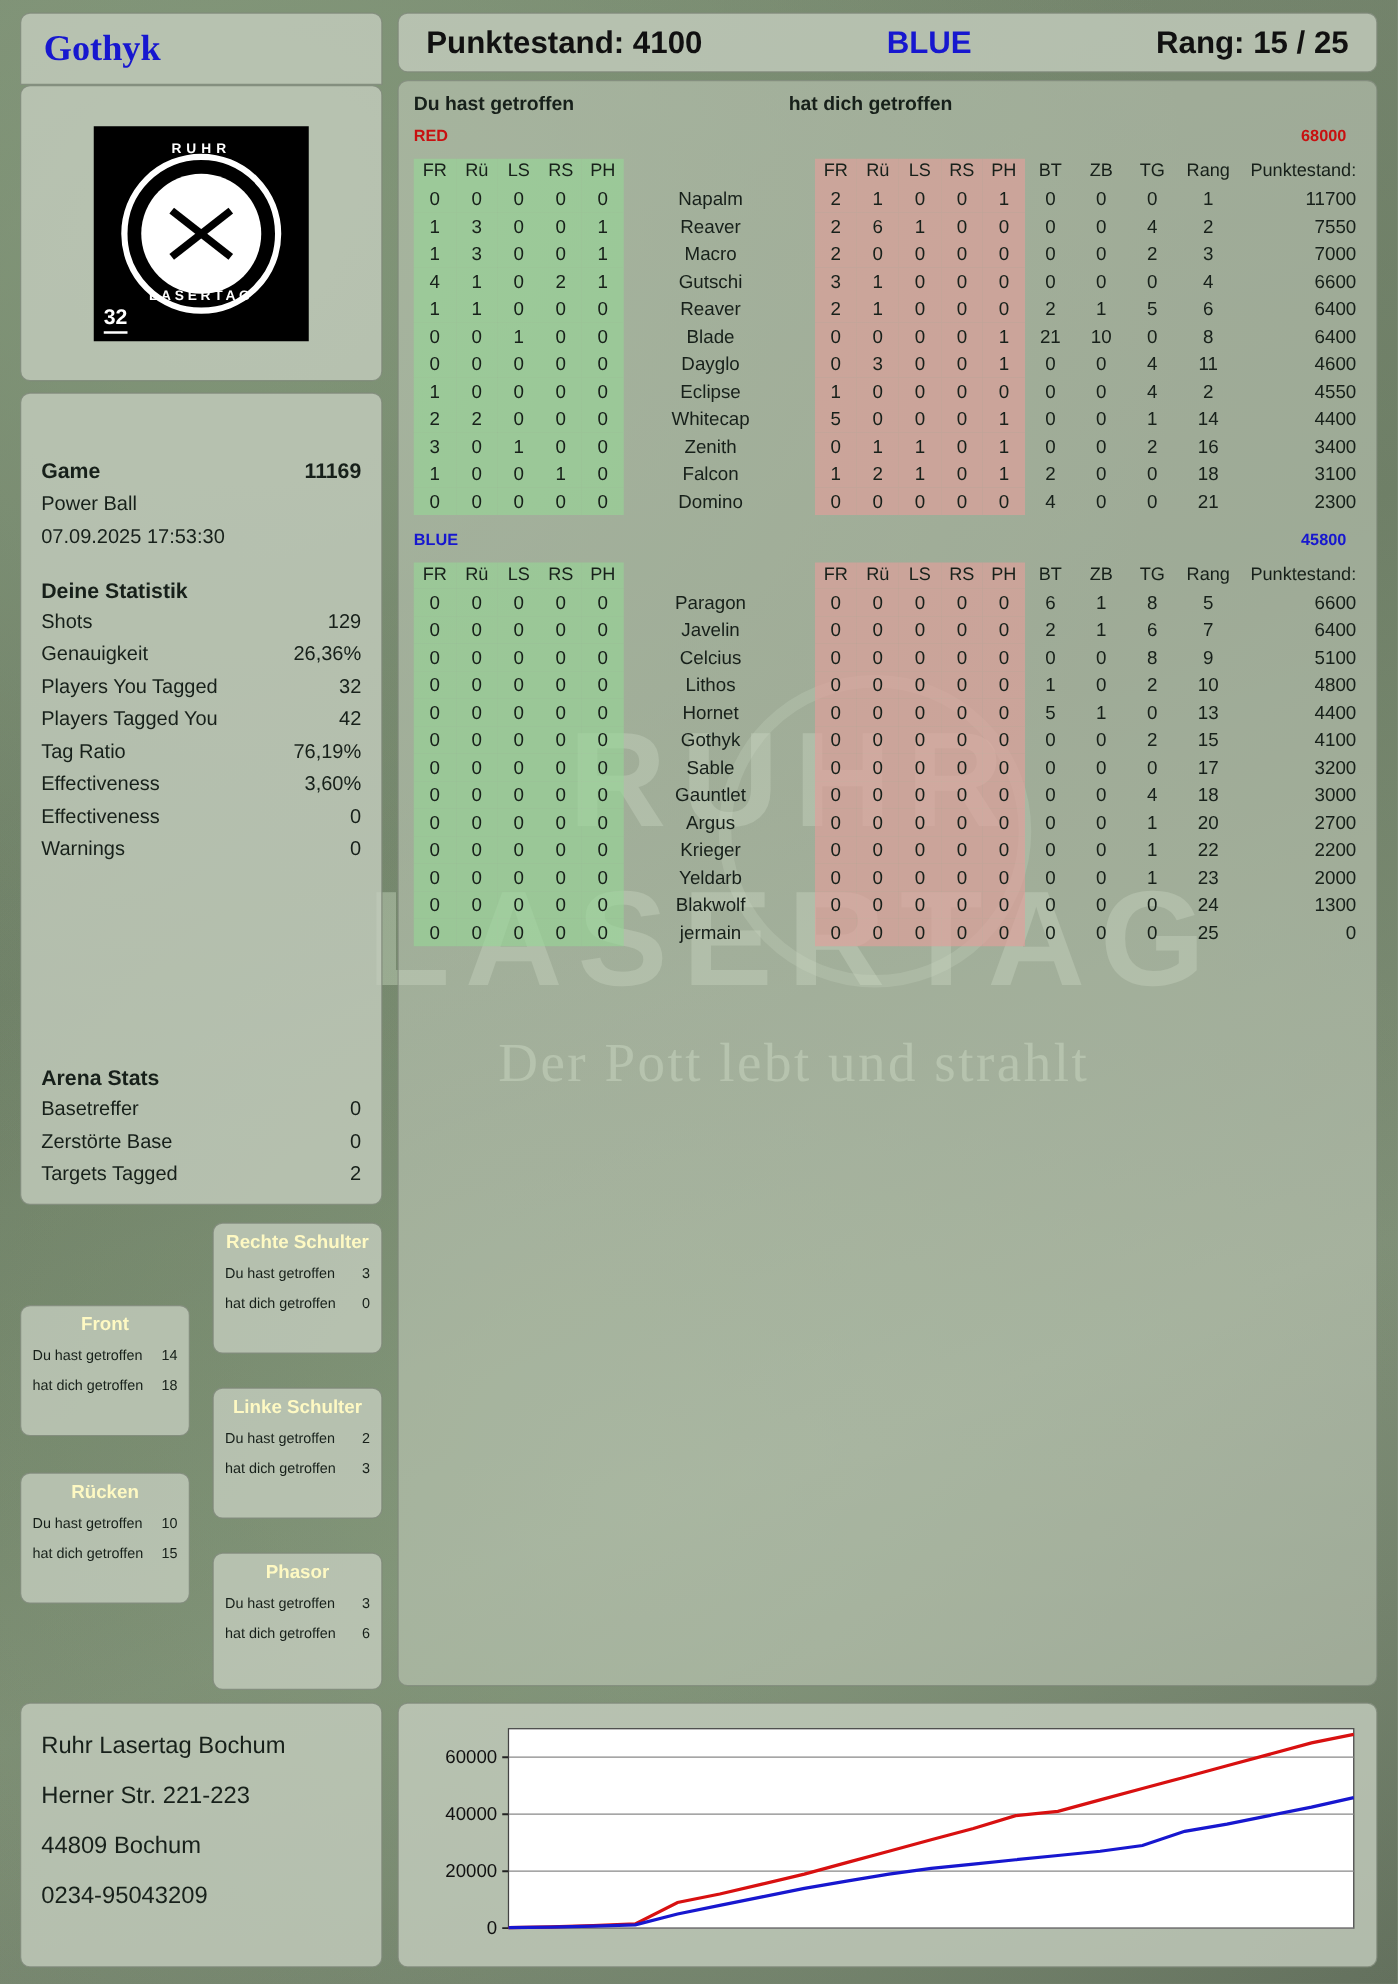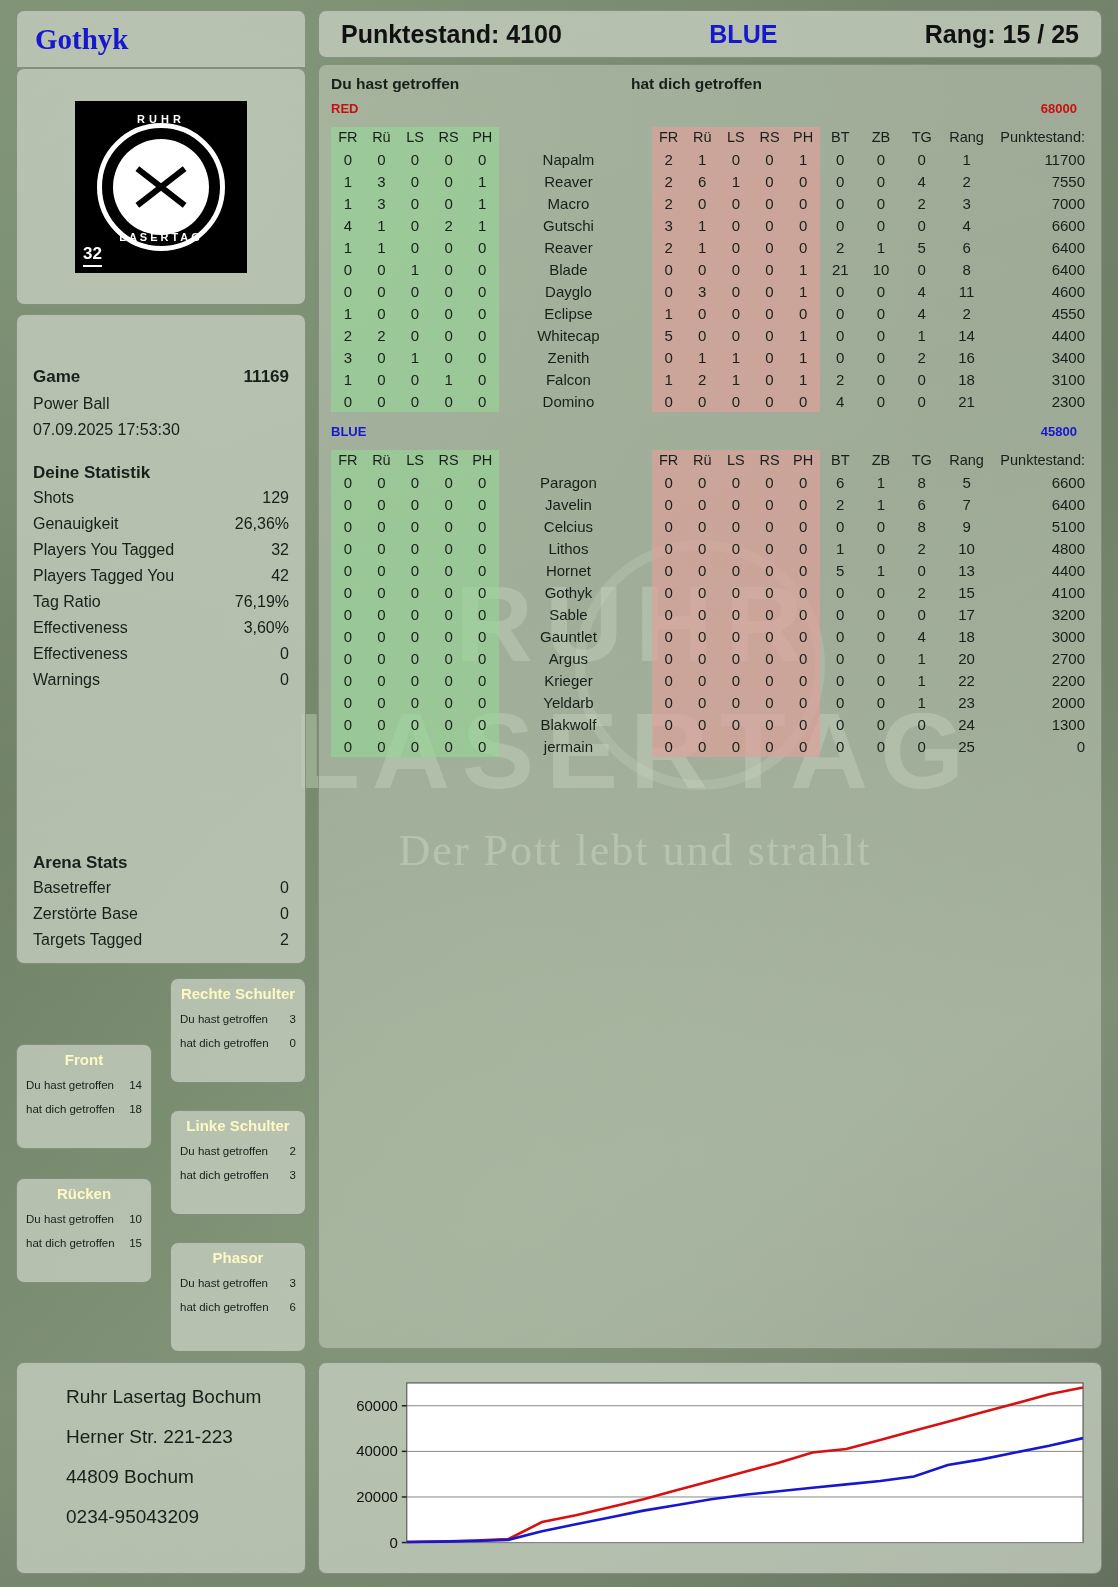--- a/index.html
+++ b/index.html
@@ -102,21 +102,21 @@
   #zone-right-shoulder { left:170px; top:978px; width:136px; height:105px; }
   #zone-front          { left:16px;  top:1044px; width:136px; height:105px; }
   #zone-left-shoulder  { left:170px; top:1110px; width:136px; height:105px; }
   #zone-back           { left:16px;  top:1178px; width:136px; height:105px; }
   #zone-phasor         { left:170px; top:1242px; width:136px; height:110px; }
 
   #address-panel {
     position:absolute; left:16px; top:1362px; width:290px; height:212px;
     padding:14px 16px; font-size:19px; color:#17201a;
   }
-  #address-panel div { padding:9px 0;margin-left:33px; }
+  #address-panel div { padding:9px 0; }
 
   
   #score-panel {
     position:absolute; left:318px; top:64px; width:784px; height:1285px;
     background:rgba(196,205,190,.55);
     border:1px solid rgba(120,130,115,.7);
     border-radius:8px;
     padding:10px 12px 0 12px;
     color:#17201a;
   }

